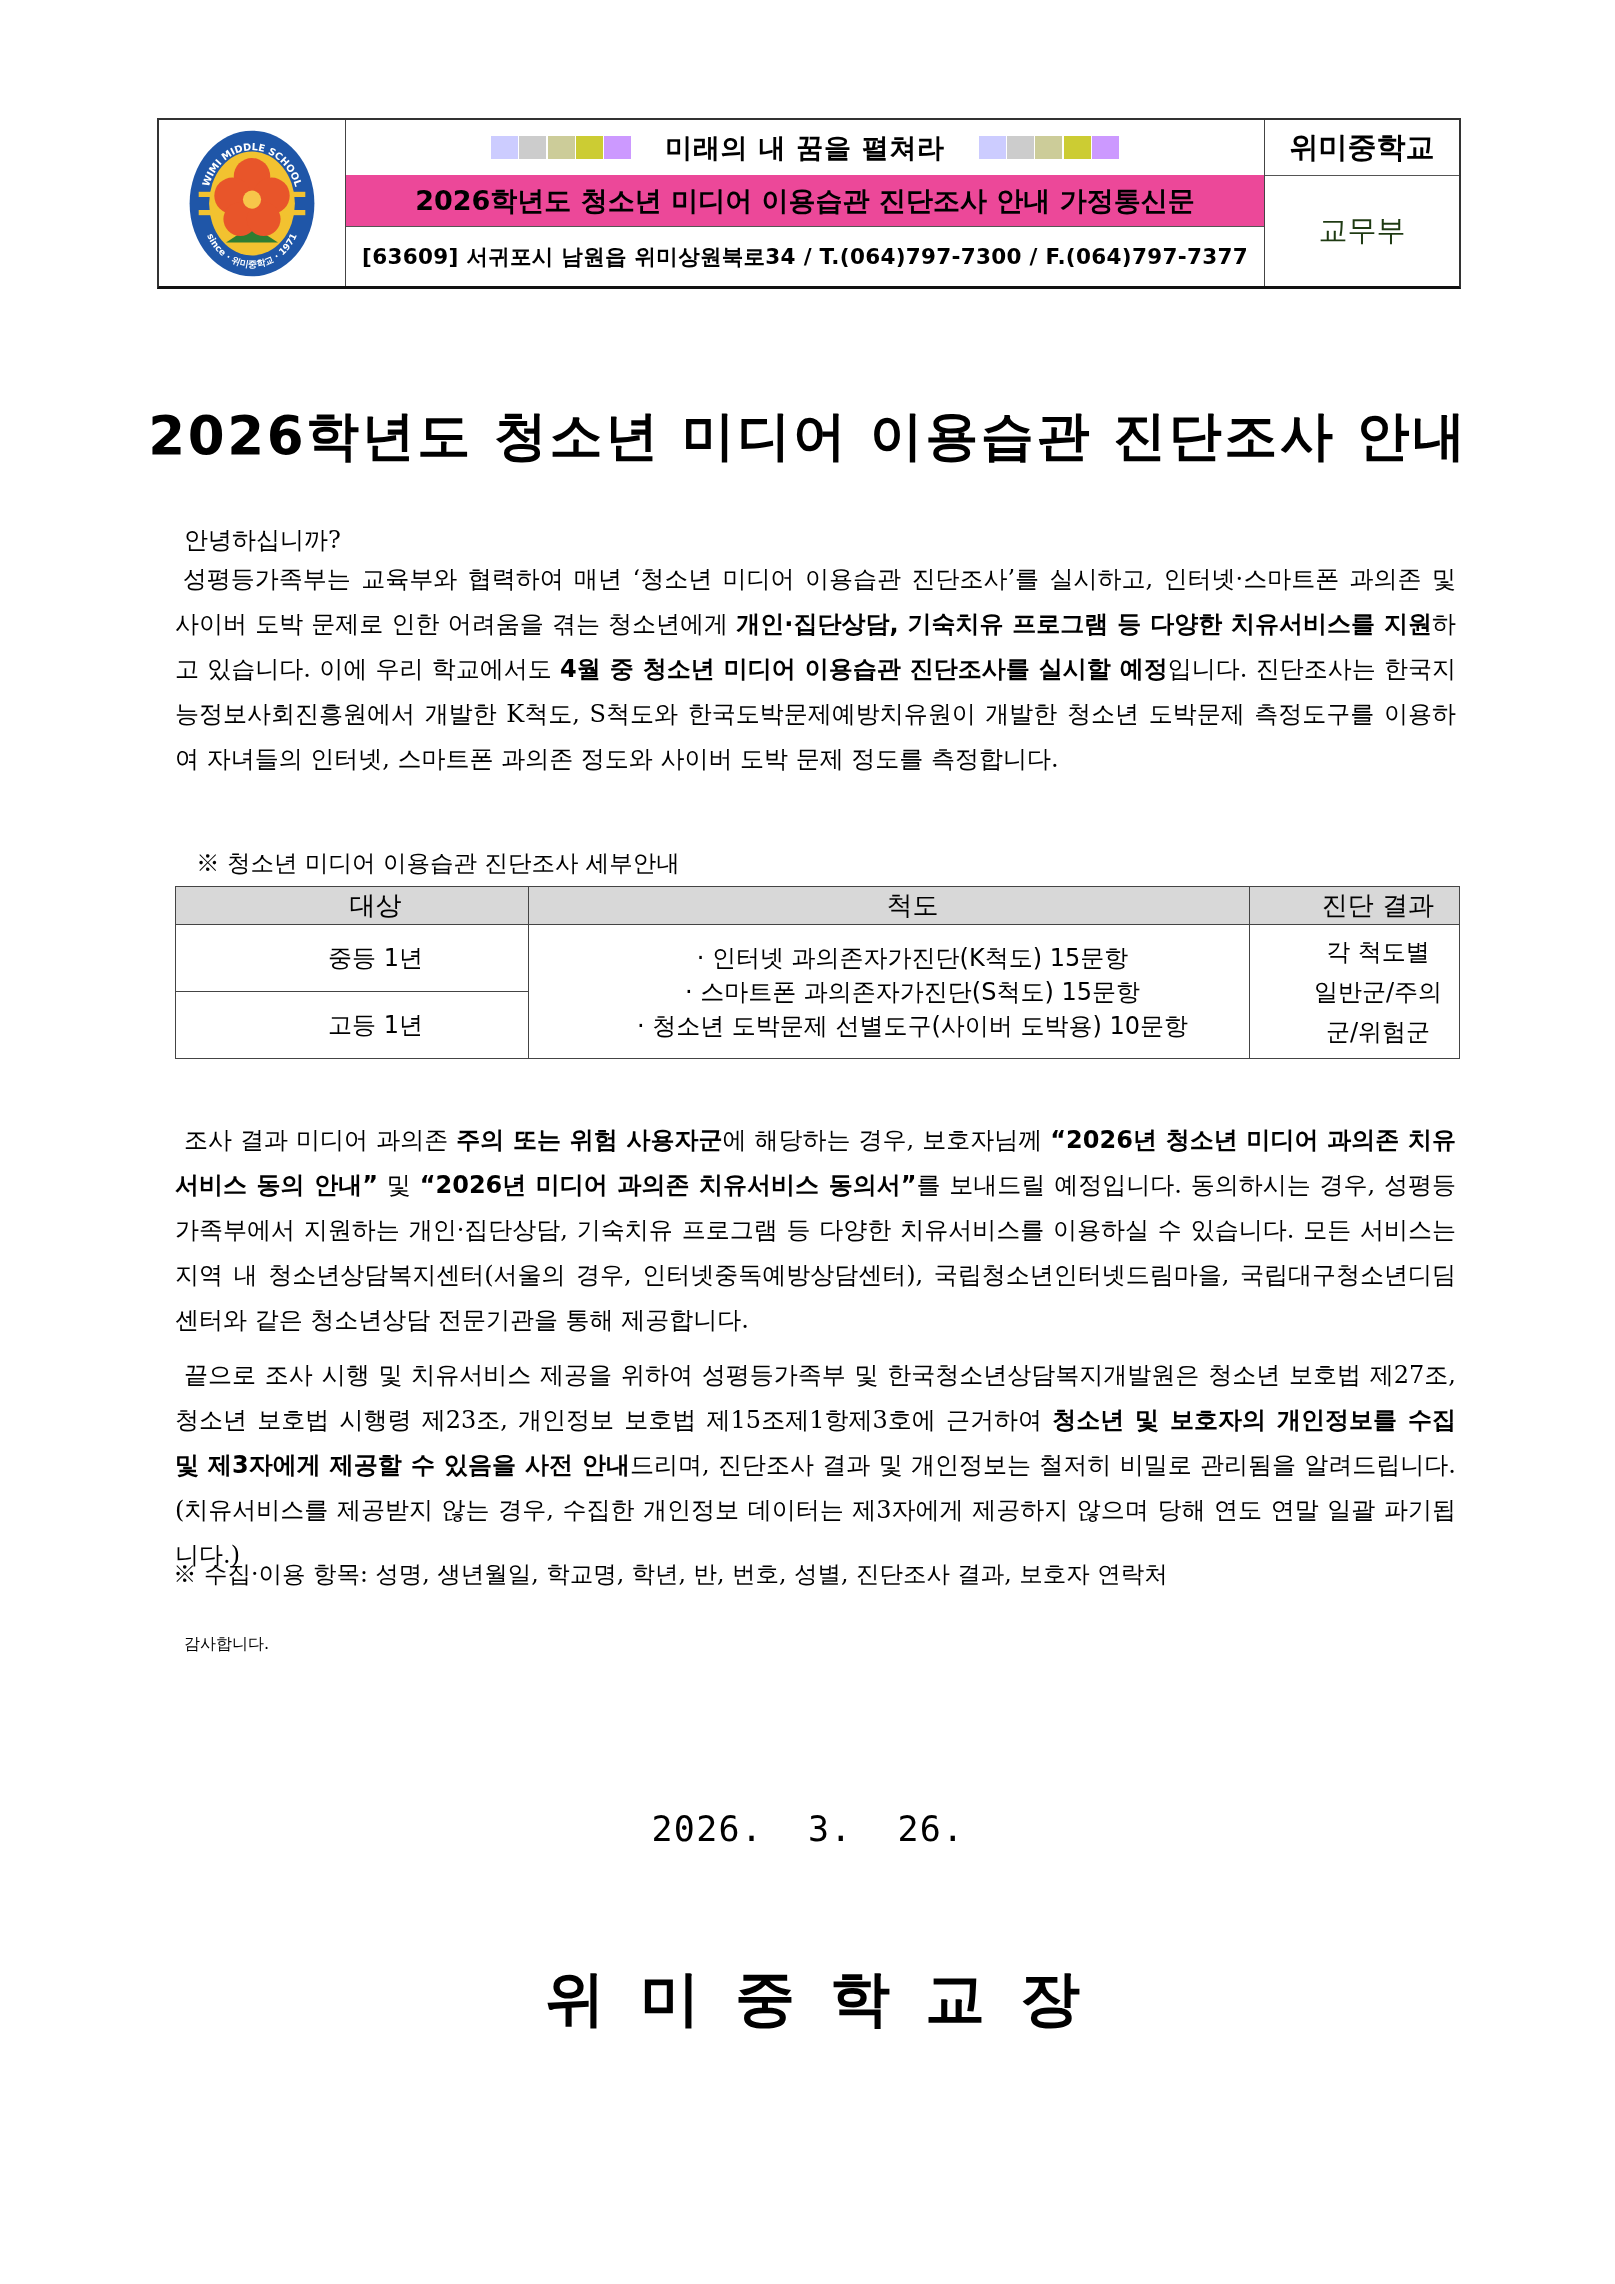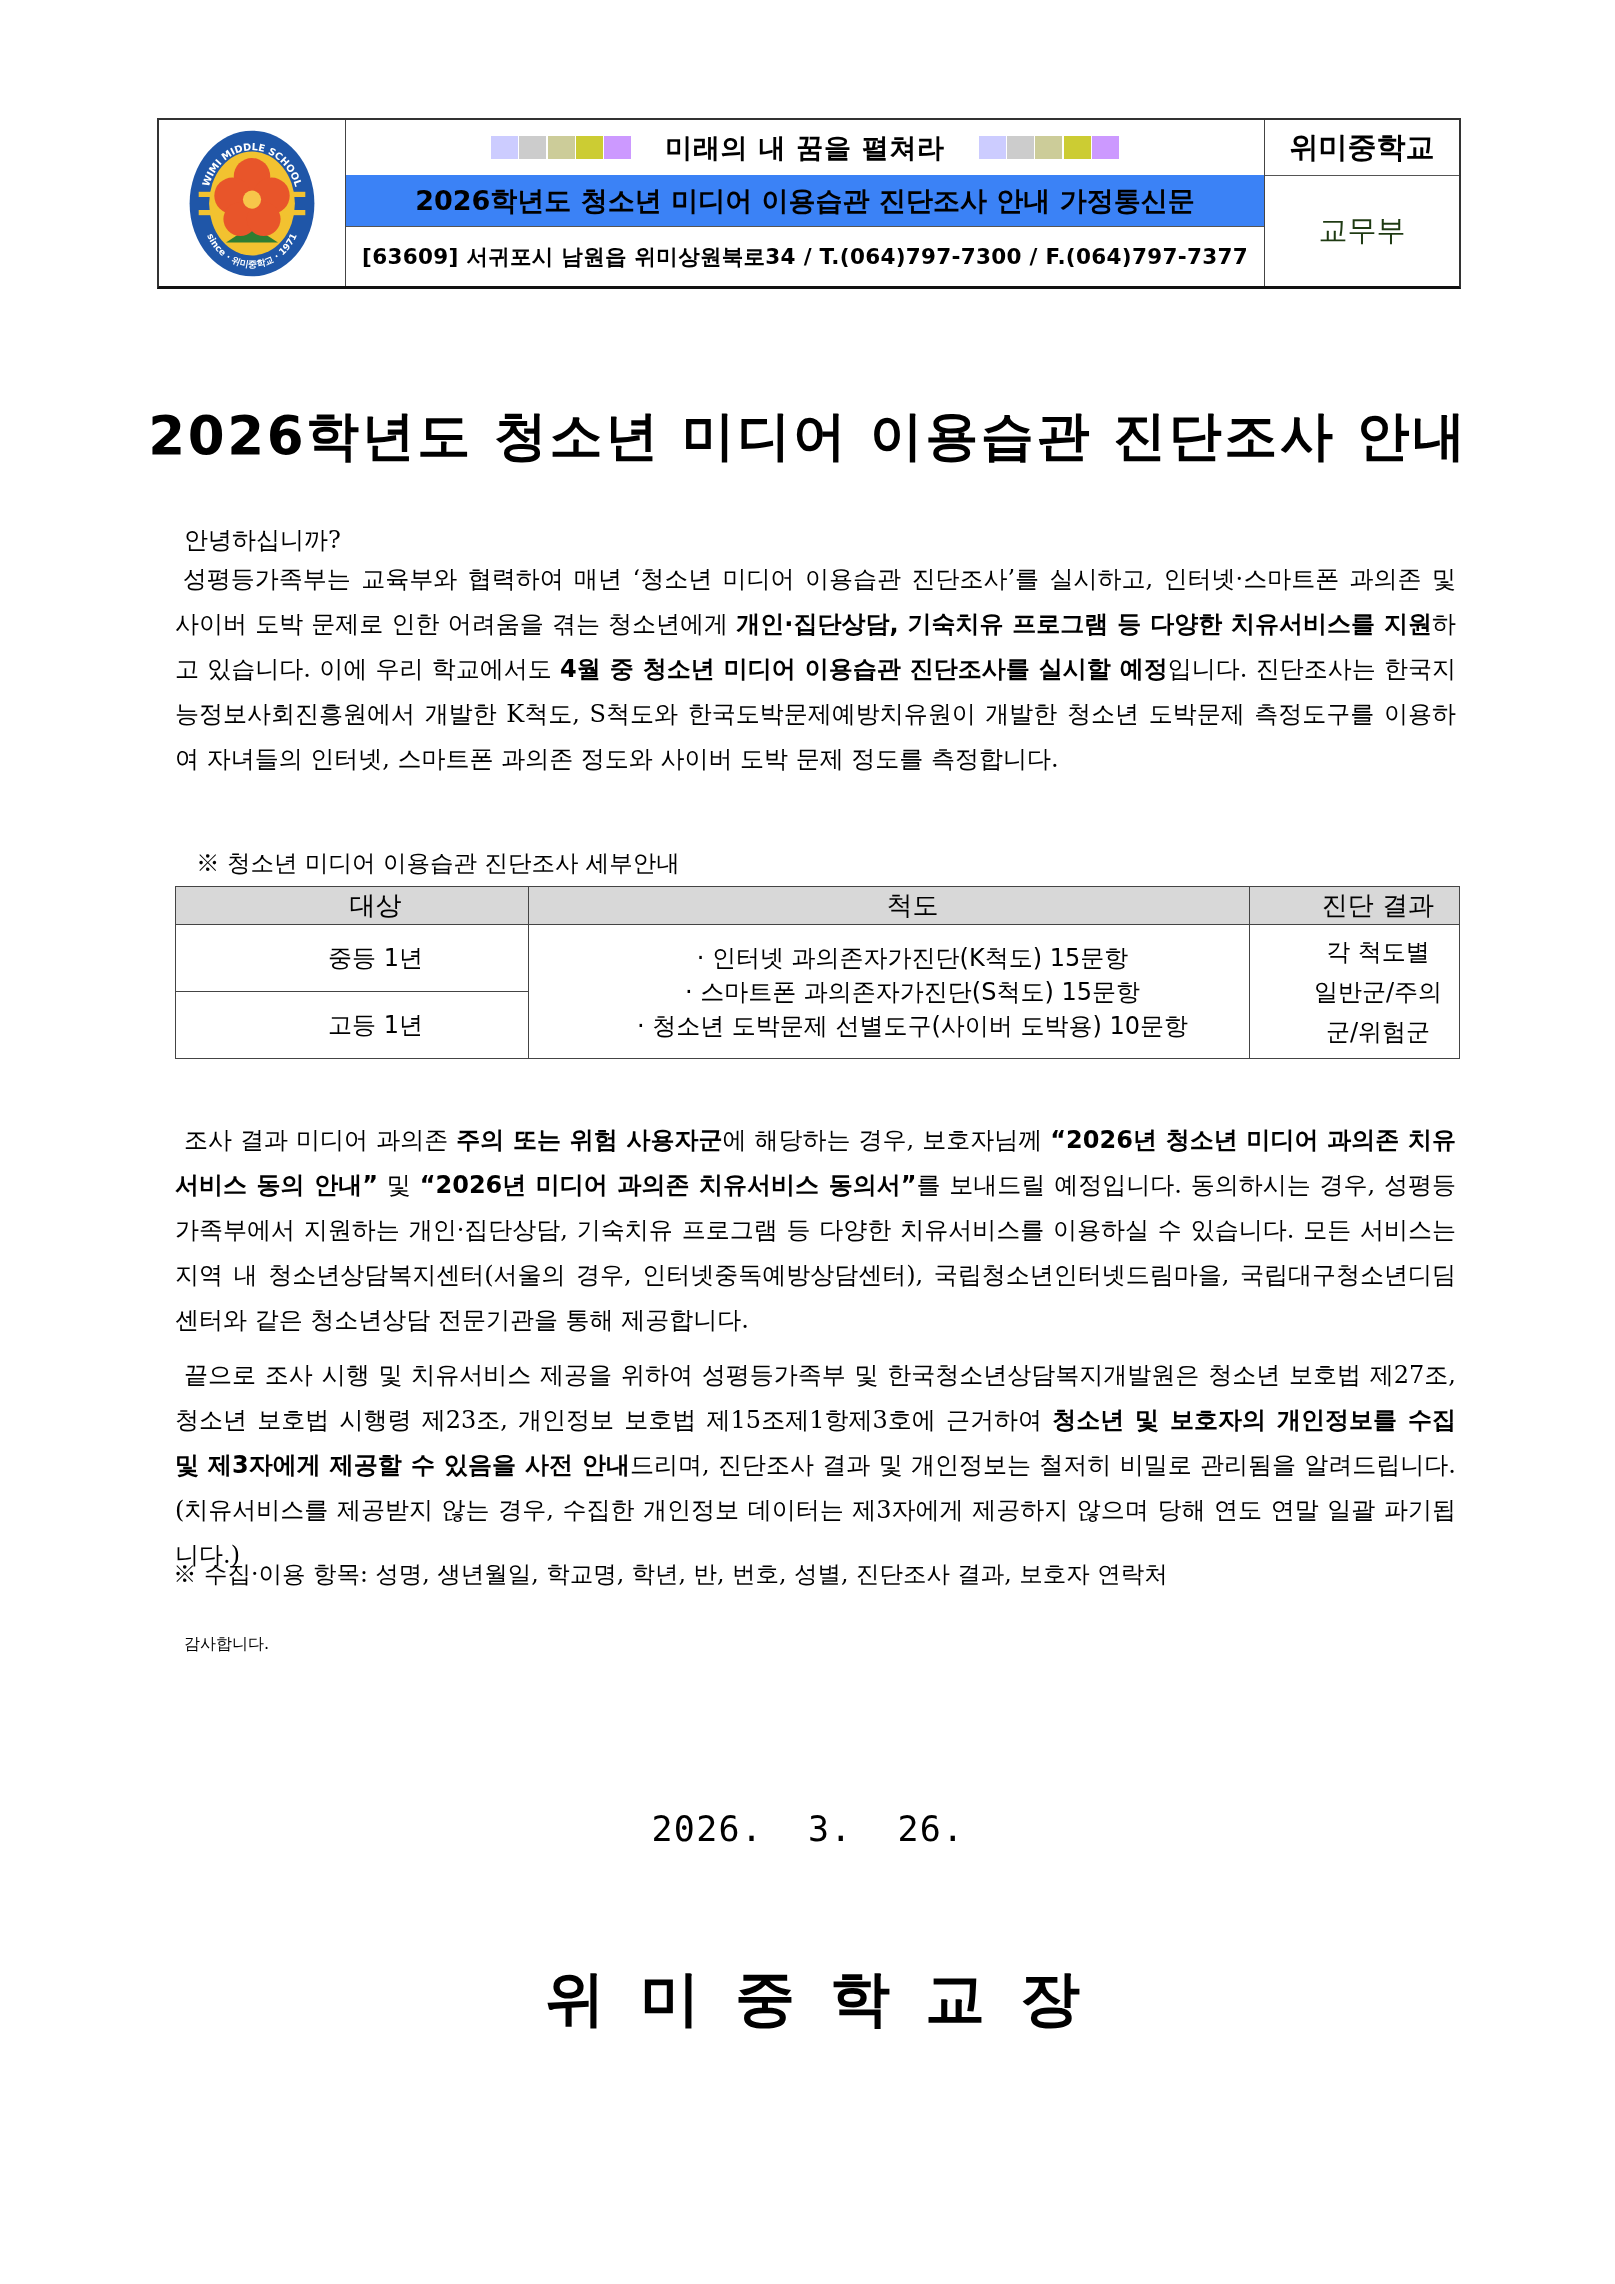--- a/index.html
+++ b/index.html
@@ -10,21 +10,21 @@
   .hdr { position: absolute; left: 157px; top: 118px; width: 1304px; height: 171px;
          border: 2px solid #333; border-bottom: 3.9px solid #111; box-sizing: border-box; }
   .hdr-logo { position: absolute; left: 0; top: 0; width: 187px; height: 100%;
               border-right: 1.3px solid #444; box-sizing: border-box;
               display: flex; align-items: center; justify-content: center; }
   .hdr-mid { position: absolute; left: 187px; top: 0; width: 918px; height: 100%; }
   .hdr-right { position: absolute; left: 1105px; top: 0; right: 0; height: 100%;
                border-left: 1.3px solid #444; box-sizing: border-box; }
   .row1 { position: absolute; left: 0; right: 0; top: 0; height: 55px;
           border-bottom: 1.3px solid #555; display: flex; align-items: center; justify-content: center; gap: 34px; }
-  .row2 { position: absolute; left: 0; right: 0; top: 55px; height: 51px; background: #3b82f6;
+  .row2 { position: absolute; left: 0; right: 0; top: 55px; height: 51px; background: #ec4899;
           border-bottom: 1.3px solid #555; display: flex; align-items: center; justify-content: center; }
   .row3 { position: absolute; left: 0; right: 0; top: 106px; bottom: 0;
           display: flex; align-items: center; justify-content: center; }
   .swatches { display: flex; gap: 1.3px; }
   .sw { width: 27px; height: 23px; }
   .motto { font-size: 27px; font-weight: bold; letter-spacing: 0.7px; }
   .subtitle { font-size: 27px; font-weight: bold; }
   .addr { font-size: 21.5px; font-weight: bold; letter-spacing: 0.3px; }
   .school-cell { position: absolute; left: 0; right: 0; top: 0; height: 55px;
                  border-bottom: 1.3px solid #555; display: flex; align-items: center; justify-content: center;

